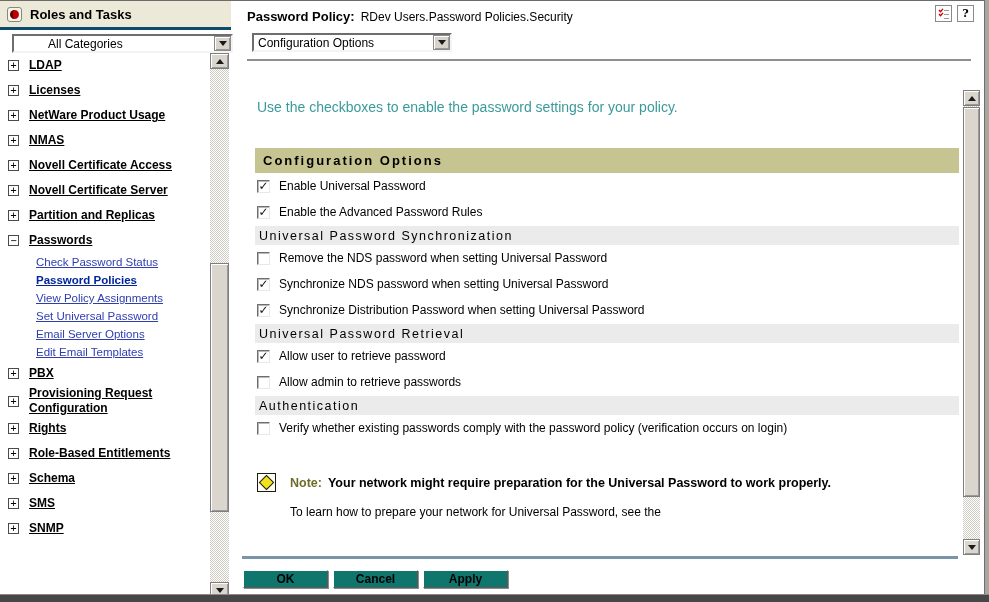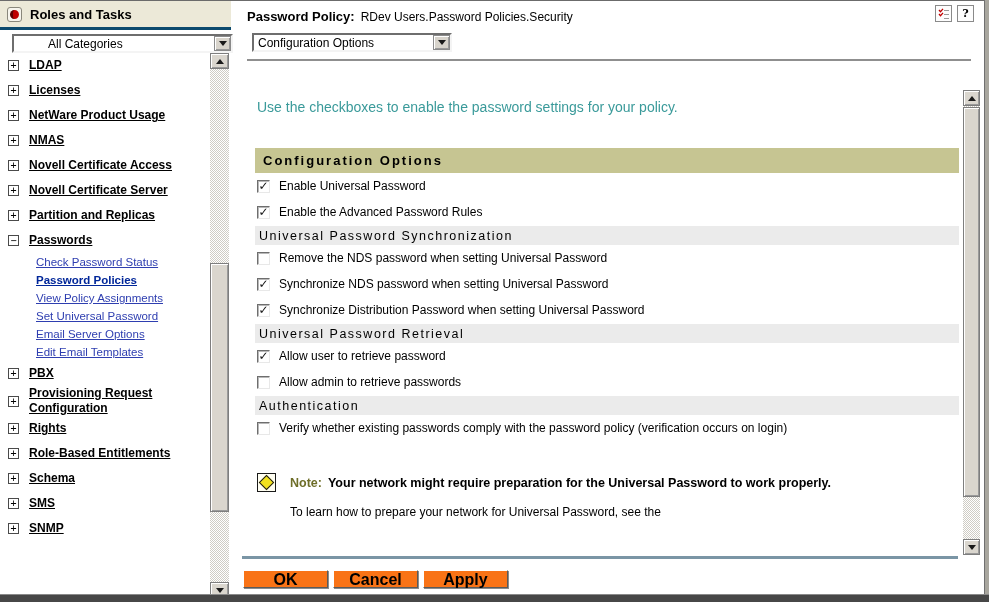--- a/index.html
+++ b/index.html
@@ -117,25 +117,25 @@
     display:flex;align-items:center;justify-content:center;flex:0 0 auto;margin-right:14px;
   }
   .note-icon i{display:block;width:9px;height:9px;background:#f2e21e;border:1px solid #1a1a1a;transform:rotate(45deg);}
   .note-label{color:var(--note);font-weight:bold;font-size:12.5px;margin-right:6px;}
   .note-text{font-weight:bold;font-size:12.5px;}
   .note-line2{margin:13px 0 0 35px;font-size:12px;}
 
   .bottom-divider{position:absolute;left:2px;top:555px;width:716px;height:3px;background:var(--divider);}
   .btnbar{position:absolute;left:3px;top:569px;display:flex;gap:5px;}
   .btn{
-    width:85px;height:18px;box-sizing:border-box;background:#f97316;
+    width:85px;height:18px;box-sizing:border-box;background:#0f766e;
     border-top:1px solid #fff;border-left:1px solid #fff;
     border-right:1px solid #5a5a5a;border-bottom:1px solid #5a5a5a;
     box-shadow:1px 1px 0 #8c8c8c;
-    font-family:"Liberation Sans","DejaVu Sans",sans-serif;font-size:16px;font-weight:bold;
+    font-family:"Liberation Sans","DejaVu Sans",sans-serif;font-size:12px;font-weight:bold;
     padding:0;line-height:15px;
   }
 </style>
 </head>
 <body>
 
 <div class="edge-top"></div>
 
 <div class="sidebar">
   <div class="sb-header">

